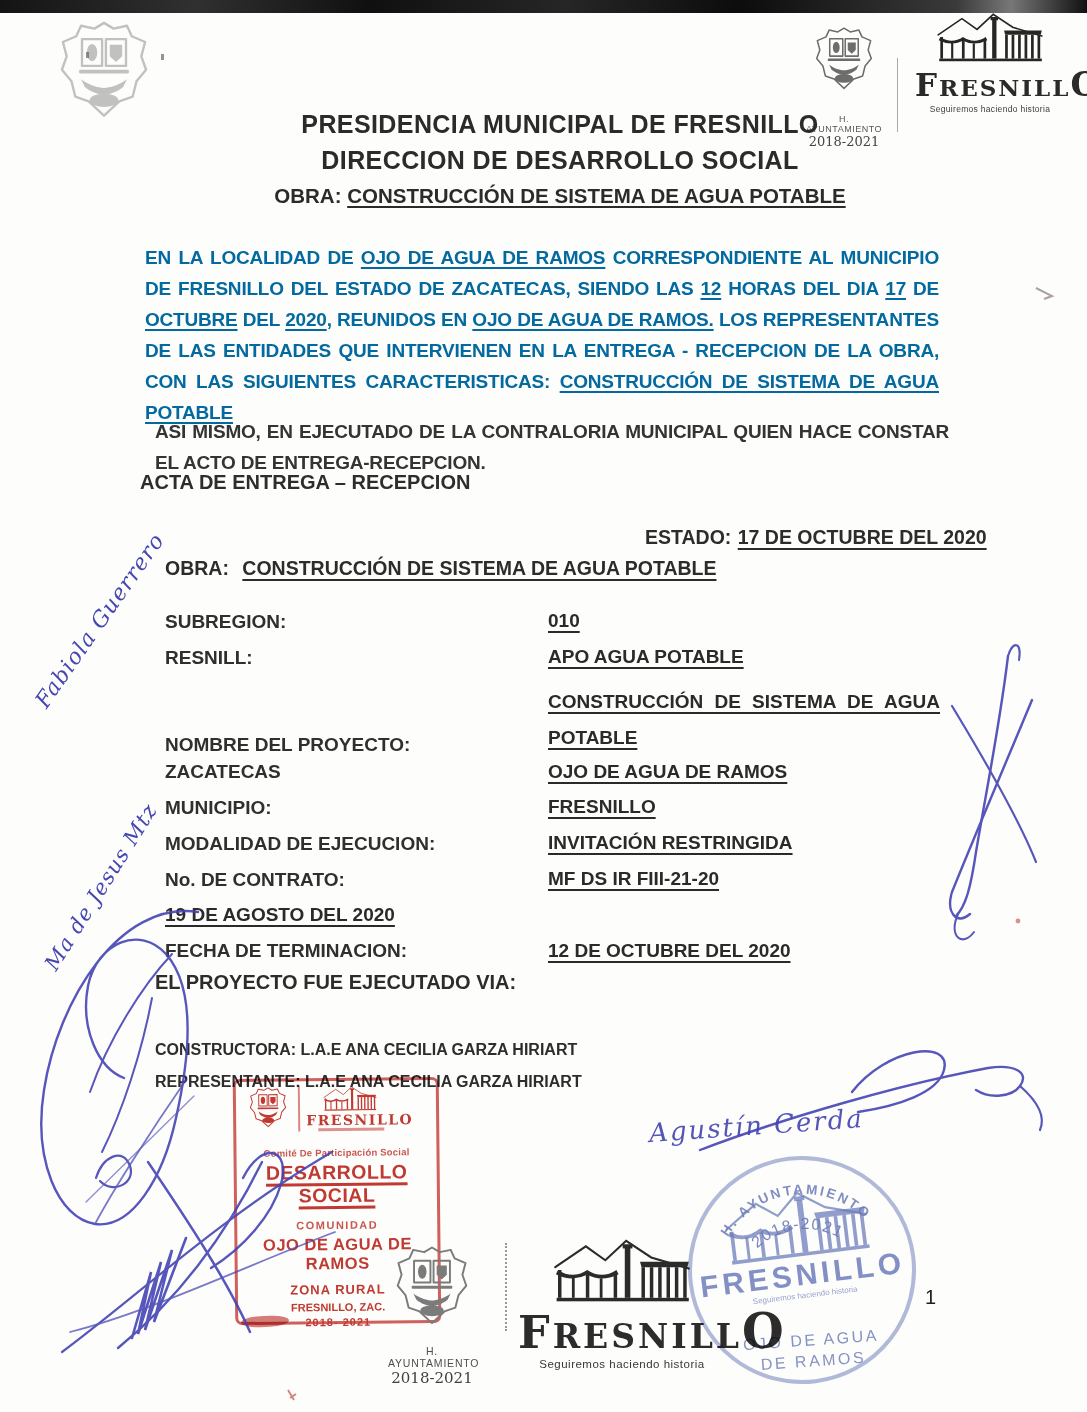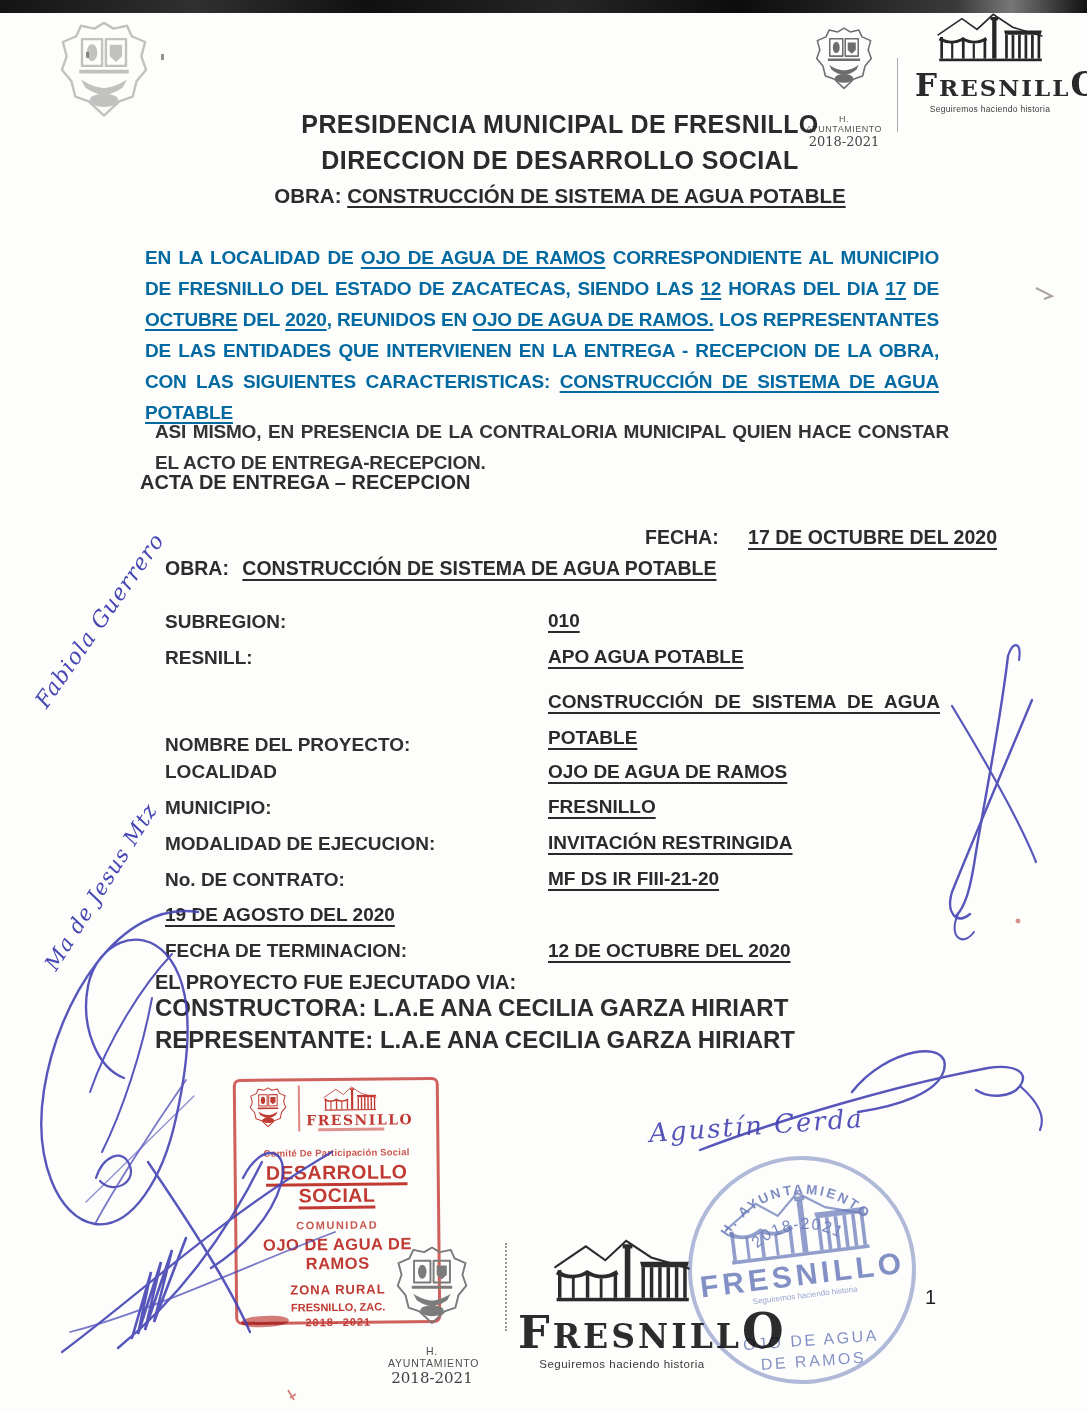--- a/index.html
+++ b/index.html
@@ -17,34 +17,34 @@
   .hdr .t2{font-size:25px;font-weight:bold;letter-spacing:.4px;margin-top:7px}
   .hdr .t3{font-size:20.5px;font-weight:bold;margin-top:9px}
   
   .para{left:145px;top:242px;width:794px;font-size:19px;font-weight:bold;line-height:31px;
         text-align:justify;letter-spacing:-.2px;color:#0369a1}
   .pu{text-decoration:underline;text-decoration-thickness:2px;text-underline-offset:3px}
   .para2{left:155px;top:416px;width:794px;font-size:19px;font-weight:bold;line-height:31px;
          text-align:justify;letter-spacing:-.2px;color:#343434}
   .acta{left:140px;top:471px;width:794px;font-size:20px;font-weight:bold;color:#2d2d2d}
   .fecha{left:645px;top:526px;font-size:19.5px;font-weight:bold;color:#2c2c2c}
-  .fecha .u{margin-left:24px}
+  .fecha .u{margin-left:1px}
   .obra2{left:165px;top:557px;font-size:19.5px;font-weight:bold;color:#2c2c2c}
   .obra2 .u{margin-left:8px}
   
   .fields{left:165px;top:610px;width:790px}
   .frow{display:flex;align-items:flex-end;margin-bottom:13px}
   .flabel{flex:0 0 383px;font-size:19px;font-weight:bold;color:#2f2f2f}
   .fval{display:block;width:392px;font-size:19px;font-weight:bold;color:#2a2a2a;
         text-align:justify;line-height:1.2;
         text-decoration:underline;text-decoration-thickness:2px;text-underline-offset:4px}
   .frow.tall{align-items:flex-end;min-height:74px;margin-bottom:5px}
   .frow.tall .fval{line-height:36px}
   .execvia{left:155px;top:971px;font-size:20px;font-weight:bold;color:#2c2c2c}
-  .parties{left:155px;top:992px;font-size:24px;font-weight:bold;line-height:32px;color:#2d2d2d}
+  .parties{left:155px;top:1034px;font-size:16px;font-weight:bold;line-height:32px;color:#2d2d2d}
   
   .crest-tl{left:56px;top:20px;color:#9a9a9a;opacity:.6}
   .crest-tr{left:804px;top:16px;width:80px;text-align:center;color:#6d6d6d}
   .crest-tr .cap1{font-size:9px;letter-spacing:.5px;color:#555;margin-top:2px}
   .crest-tr .cap2{font-size:13px;font-family:"DejaVu Serif",serif;color:#444}
   .hdr-div{left:897px;top:58px;width:1px;height:74px;background:#aaa}
   .logo-tr{left:915px;top:12px;width:150px;text-align:center;color:#262626}
   .brand{font-family:"DejaVu Serif",serif;font-weight:bold;letter-spacing:2px;line-height:1}
   .brand .b-first{font-size:1.35em}
   .brand .b-last{font-size:1.45em}
@@ -156,26 +156,26 @@
     <div class="t1">PRESIDENCIA MUNICIPAL DE FRESNILLO</div>
     <div class="t2">DIRECCION DE DESARROLLO SOCIAL</div>
     <div class="t3">
       <span>OBRA:</span>
       <span class="pu">CONSTRUCCIÓN DE SISTEMA DE AGUA POTABLE</span>
     </div>
   </div>
 
   <div class="abs para"><span>EN LA LOCALIDAD DE </span><span class="pu">OJO DE AGUA DE RAMOS</span><span> CORRESPONDIENTE AL MUNICIPIO DE FRESNILLO DEL ESTADO DE ZACATECAS, SIENDO LAS </span><span class="pu">12</span><span> HORAS DEL DIA </span><span class="pu">17</span><span> DE </span><span class="pu">OCTUBRE</span><span> DEL </span><span class="pu">2020</span><span>, REUNIDOS EN </span><span class="pu">OJO DE AGUA DE RAMOS.</span><span> LOS REPRESENTANTES DE LAS ENTIDADES QUE INTERVIENEN EN LA ENTREGA - RECEPCION DE LA OBRA, CON LAS SIGUIENTES CARACTERISTICAS: </span><span class="pu">CONSTRUCCIÓN DE SISTEMA DE AGUA POTABLE</span></div>
 
-  <div class="abs para2">ASI MISMO, EN PRESENCIA DE LA CONTRALORIA MUNICIPAL QUIEN HACE CONSTAR EL ACTO DE ENTREGA-RECEPCION.</div>
+  <div class="abs para2">ASI MISMO, EN EJECUTADO DE LA CONTRALORIA MUNICIPAL QUIEN HACE CONSTAR EL ACTO DE ENTREGA-RECEPCION.</div>
 
   <div class="abs acta">ACTA DE ENTREGA – RECEPCION</div>
 
   <div class="abs fecha">
-    <span>FECHA:</span>
+    <span>ESTADO:</span>
     <span class="u">17 DE OCTUBRE DEL 2020</span>
   </div>
 
   <div class="abs obra2">
     <span>OBRA:</span>
     <span class="u">CONSTRUCCIÓN DE SISTEMA DE AGUA POTABLE</span>
   </div>
 
   <div class="abs fields">
     <div class="frow">
@@ -184,21 +184,21 @@
     </div>
     <div class="frow">
       <span class="flabel">RESNILL:</span>
       <span class="fval">APO AGUA POTABLE</span>
     </div>
     <div class="frow tall">
       <span class="flabel">NOMBRE DEL PROYECTO:</span>
       <span class="fval">CONSTRUCCIÓN DE SISTEMA DE AGUA POTABLE</span>
     </div>
     <div class="frow">
-      <span class="flabel">LOCALIDAD</span>
+      <span class="flabel">ZACATECAS</span>
       <span class="fval">OJO DE AGUA DE RAMOS</span>
     </div>
     <div class="frow">
       <span class="flabel">MUNICIPIO:</span>
       <span class="fval">FRESNILLO</span>
     </div>
     <div class="frow">
       <span class="flabel">MODALIDAD DE EJECUCION:</span>
       <span class="fval">INVITACIÓN RESTRINGIDA</span>
     </div>

